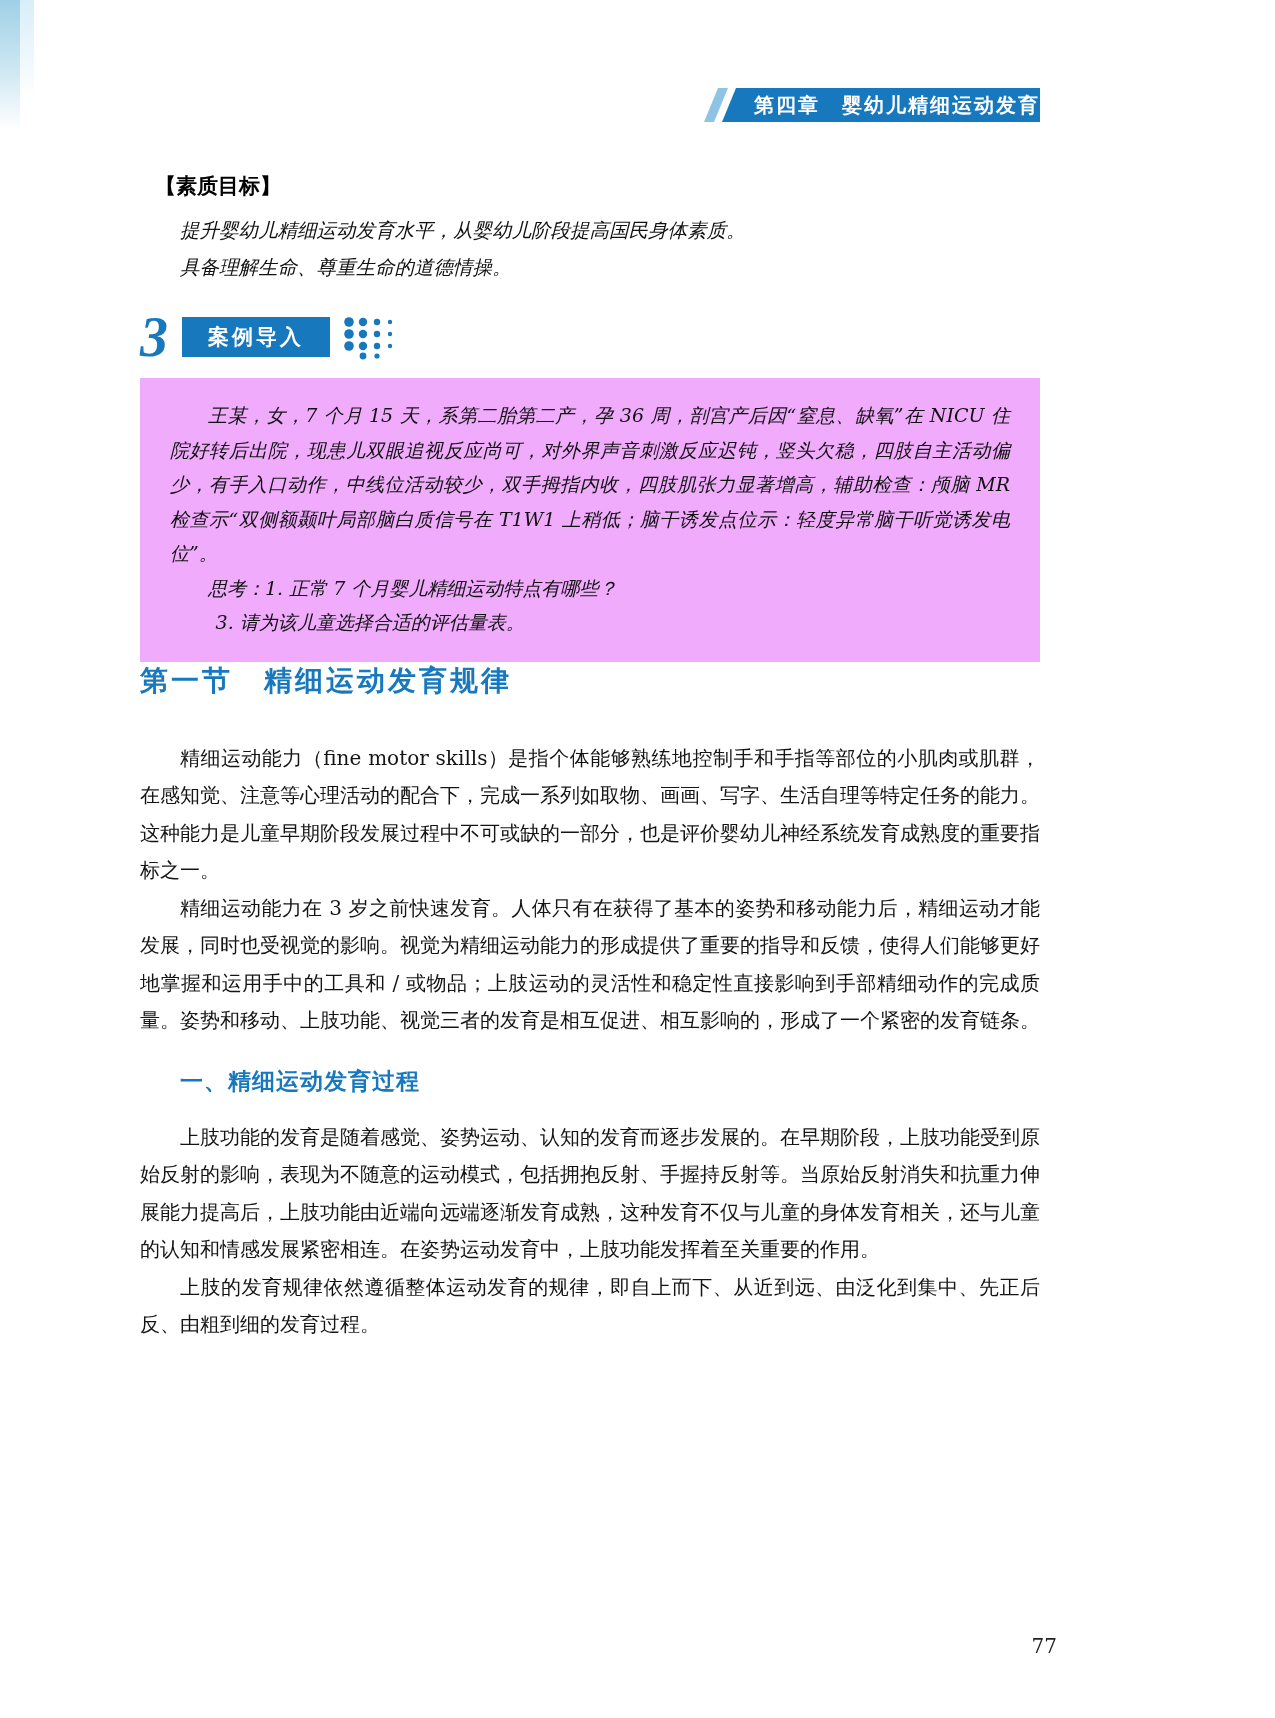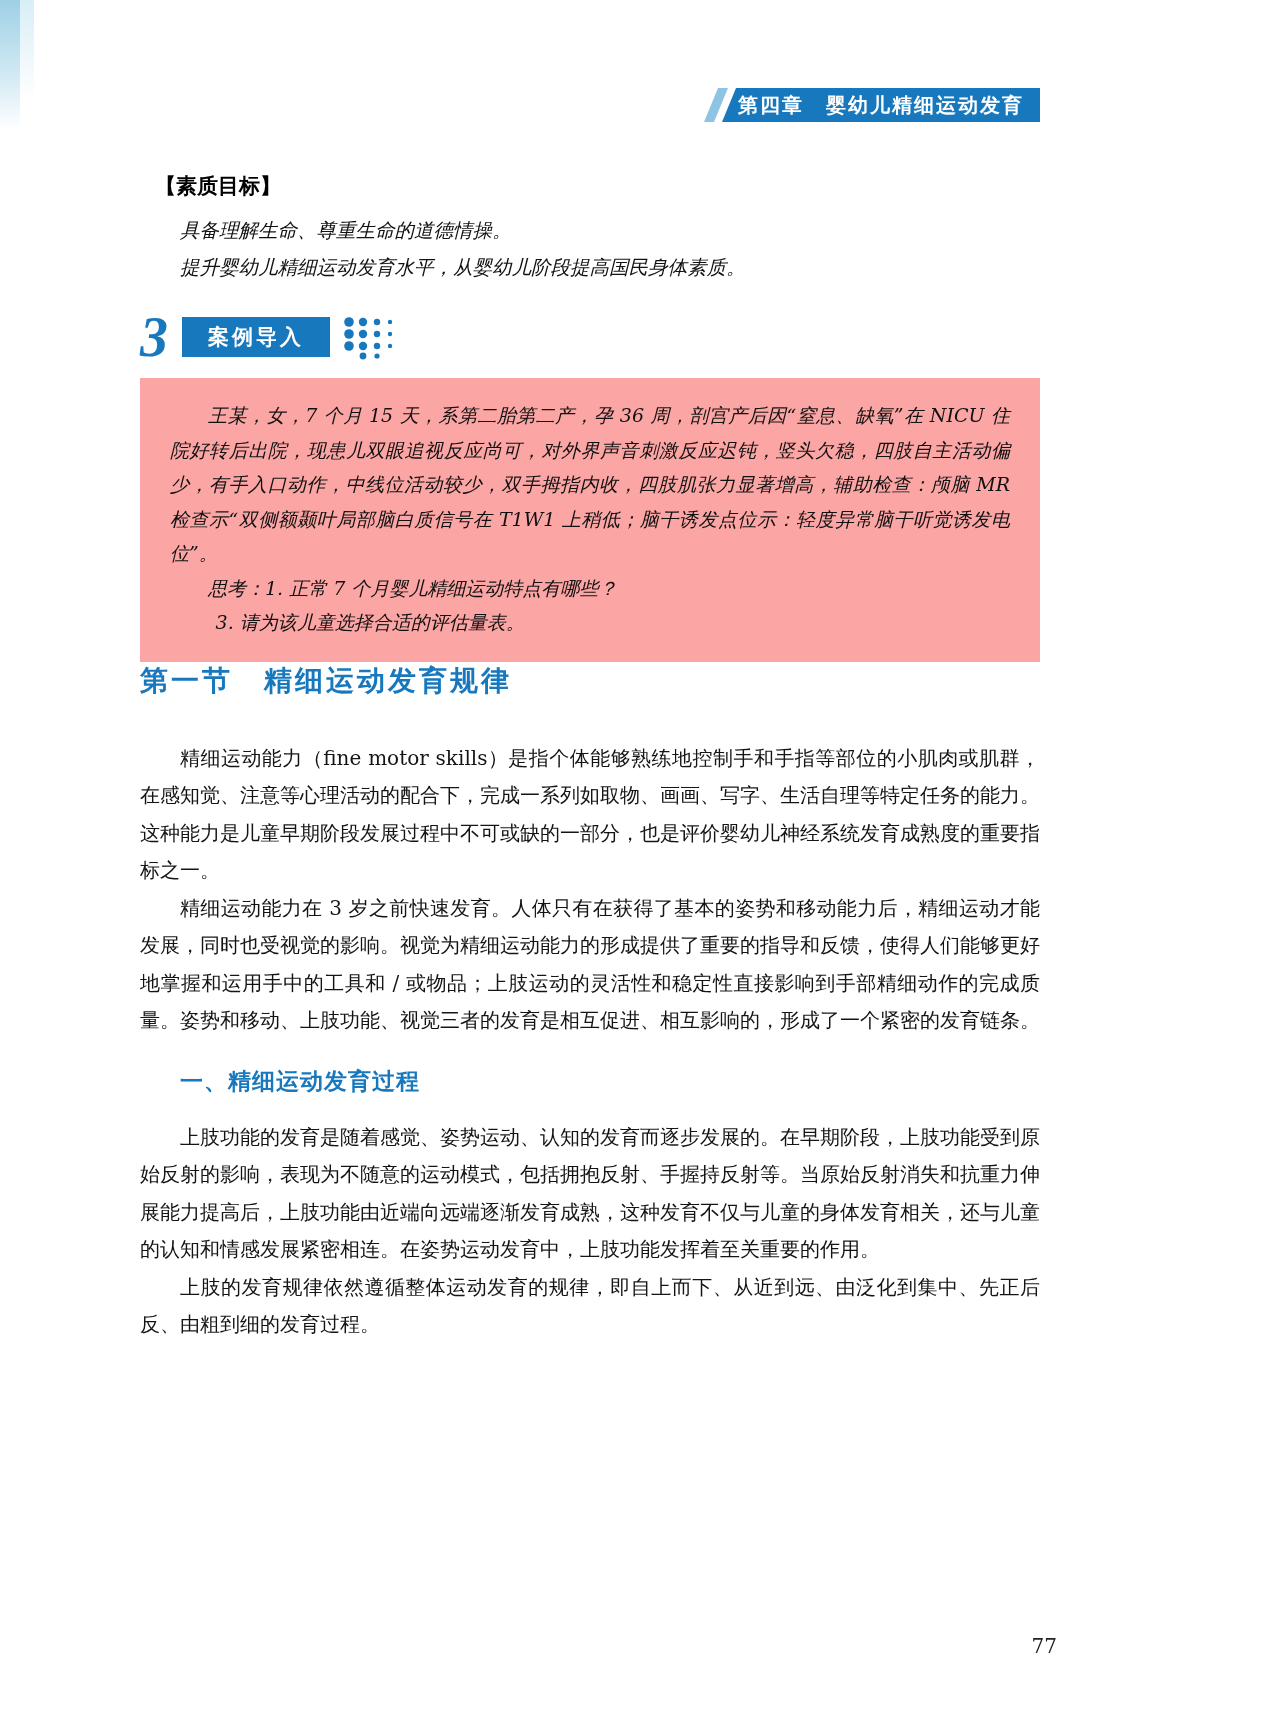--- a/index.html
+++ b/index.html
@@ -21,21 +21,21 @@
   .corner-strip-2 { position:absolute; left:20px; top:0; width:14px; height:100px;
     background:linear-gradient(180deg,#d8eef7 0%, #ffffff 100%); }
 
   
   .banner-stripe { position:absolute; top:88px; left:704px; width:24px; height:34px;
     background:#8fc3e3; clip-path:polygon(14px 0, 100% 0, calc(100% - 14px) 100%, 0 100%); }
   .chapter-banner {
     position:absolute; top:88px; left:722px; width:318px; height:34px;
     background:#1878bd;
     clip-path:polygon(14px 0, 100% 0, 100% 100%, 0 100%);
-    display:flex; align-items:center; justify-content:center;
+    display:flex; align-items:center; justify-content:flex-end;
     color:#ffffff; font-family:"Liberation Sans",sans-serif;
     font-weight:bold; font-size:20px; letter-spacing:2px;
   }
 
   .content { position:relative; padding:172px 235px 0 140px; }
 
   .sq-heading {
     font-family:"Liberation Sans","DejaVu Sans",sans-serif;
     font-weight:bold; font-size:21px; color:#000; margin-left:15px;
   }
@@ -51,21 +51,21 @@
     color:#1878bd; font-family:"Liberation Serif","DejaVu Serif",serif;
   }
   .case-label {
     margin-left:14px; background:#1878bd; color:#ffffff;
     font-family:"Liberation Sans",sans-serif; font-weight:bold;
     font-size:21px; letter-spacing:3px; padding:6px 26px 6px 26px;
   }
   .dots { margin-left:10px; display:block; }
 
   .case-box {
-    margin-top:14px; background:#fca5a5;
+    margin-top:14px; background:#f0abfc;
     padding:20px 30px 22px 30px;
   }
   .case-box p {
     font-style:italic; font-size:19px; line-height:34.5px;
     text-align:justify; color:#111;
   }
   .case-box .lead { text-indent:2em; }
   .case-box .q1 { text-indent:2em; }
   .case-box .q2 { text-indent:2.4em; }
 
@@ -110,22 +110,22 @@
 
   <div class="banner-stripe"></div>
   <div class="chapter-banner">
     <span>第四章　婴幼儿精细运动发育</span>
   </div>
 
   <div class="content">
 
     <div class="sq-heading">【素质目标】</div>
     <div class="kai-block">
+      <p class="kai">提升婴幼儿精细运动发育水平，从婴幼儿阶段提高国民身体素质。</p>
       <p class="kai">具备理解生命、尊重生命的道德情操。</p>
-      <p class="kai">提升婴幼儿精细运动发育水平，从婴幼儿阶段提高国民身体素质。</p>
     </div>
 
     <div class="case-row">
       <span class="case-number">3</span>
       <span class="case-label">案例导入</span>
       <svg class="dots" width="66" height="48" viewBox="0 0 66 48">
         <circle cx="9" cy="9" r="4.8" fill="#1878bd"></circle>
         <circle cx="9" cy="21" r="4.8" fill="#1878bd"></circle>
         <circle cx="9" cy="33" r="4.8" fill="#1878bd"></circle>
         <circle cx="23" cy="9" r="4.2" fill="#1878bd"></circle>

